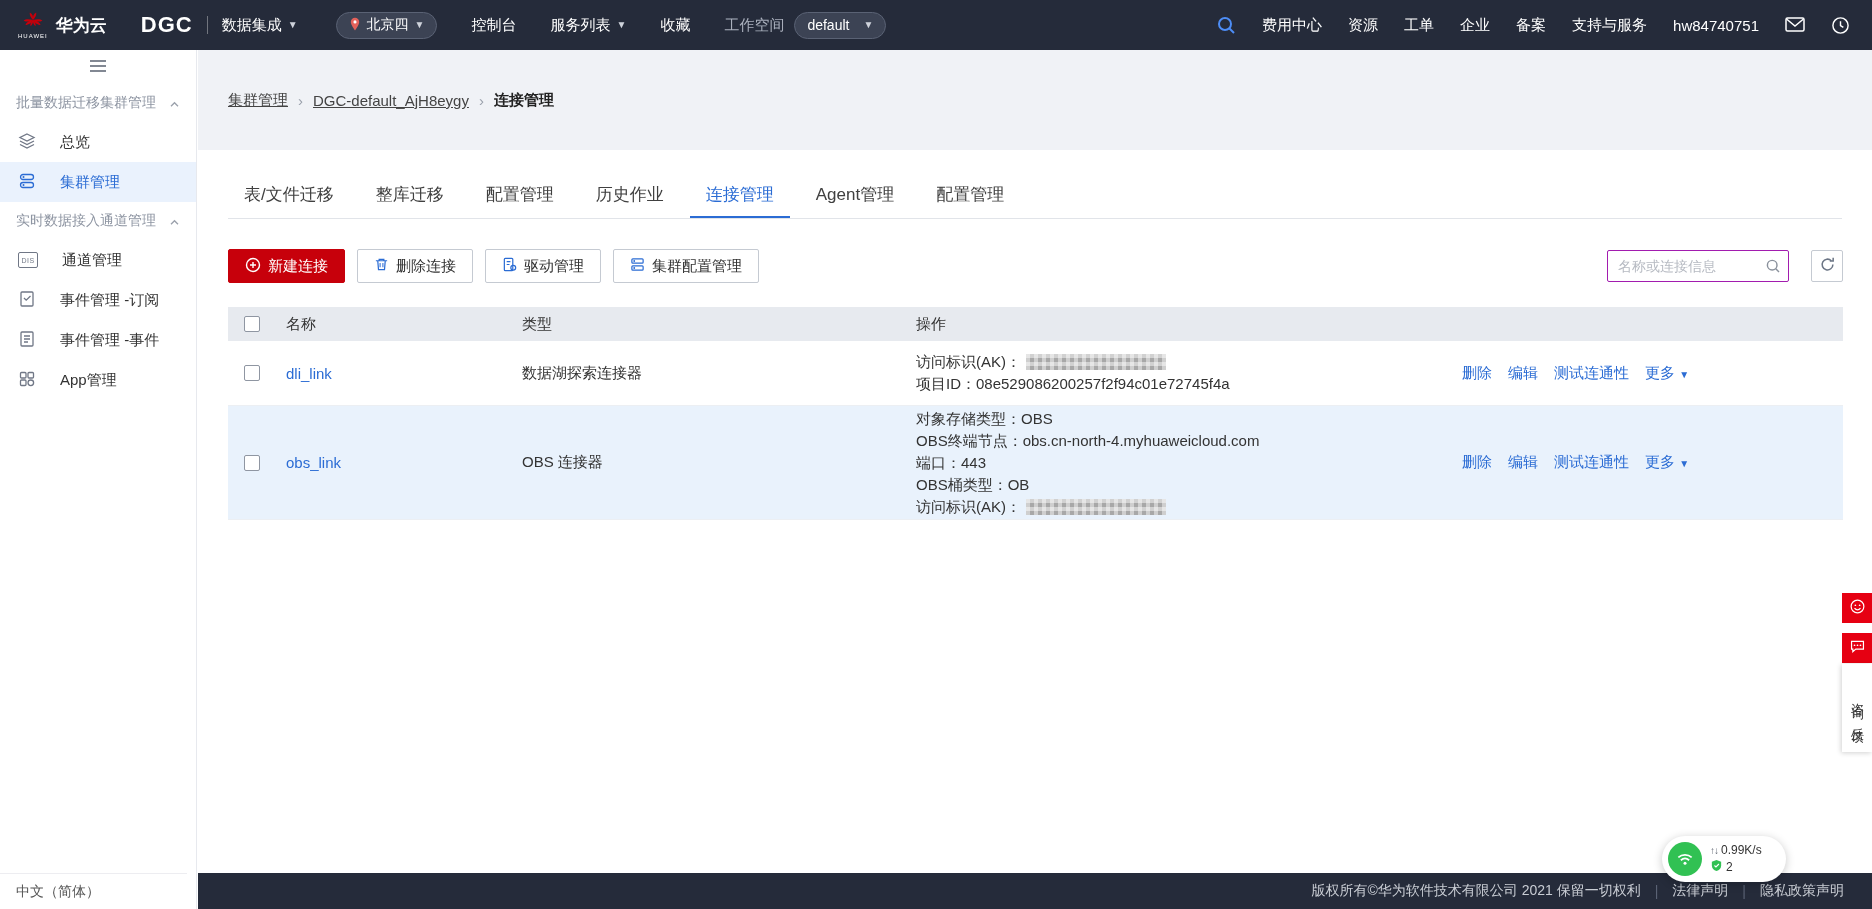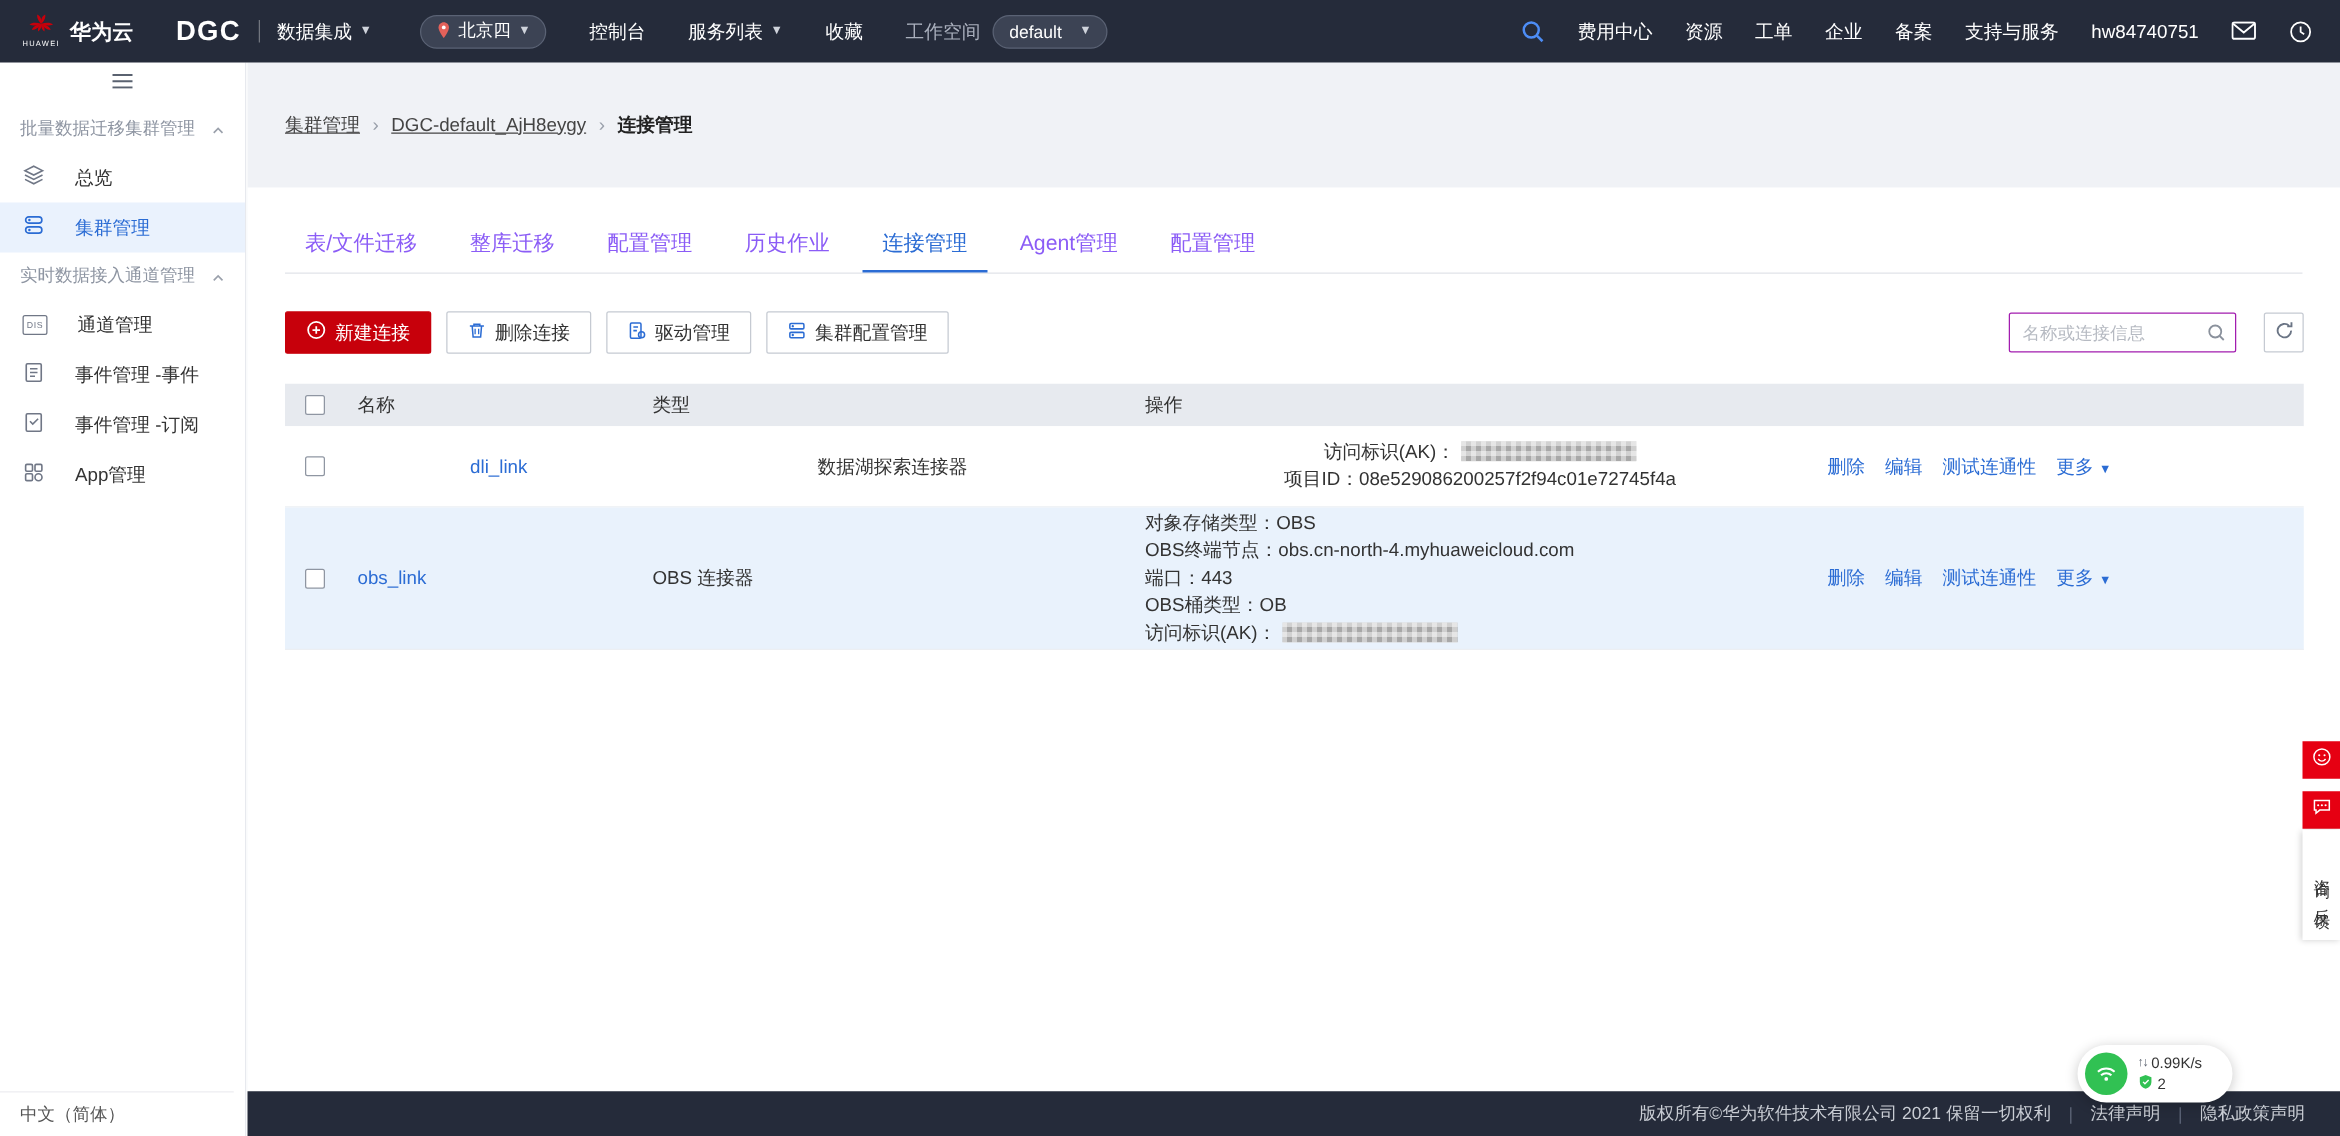--- a/index.html
+++ b/index.html
@@ -36,42 +36,42 @@
 
   
   .main { position:absolute; top:50px; left:198px; right:0; bottom:36px; background:#f0f2f6; }
   .breadcrumb { height:100px; display:flex; align-items:center; padding-left:30px; gap:10px; font-size:15px; }
   .bc-link { color:#444; text-decoration:underline; }
   .bc-sep { color:#9aa0ab; }
   .bc-current { font-weight:bold; color:#222; }
   .card { position:absolute; top:100px; left:0; right:0; bottom:0; background:#fff; padding:0 30px; }
 
   .tabs { display:flex; margin-top:24px; border-bottom:1px solid #e1e4e9; }
-  .tab { height:44px; line-height:42px; padding:0 16px; margin-right:10px; font-size:17px; color:#8b5cf6; }
+  .tab { height:44px; line-height:42px; padding:0 16px; margin-right:10px; font-size:17px; color:#404040; }
   .tab.active { color:#2b6cd4; border-bottom:2px solid #2b6cd4; }
 
   .inner { width:1615px; position:relative; }
   .toolbar { margin-top:30px; display:flex; gap:12px; position:relative; height:34px; }
   .btn { height:34px; display:flex; align-items:center; gap:7px; padding:0 16px; font-size:15px; border-radius:2px; border:1px solid #c5cad2; background:#fff; color:#333; }
   .btn.primary { background:#c7000b; border-color:#c7000b; color:#fff; }
   .search-group { position:absolute; right:0; top:1px; display:flex; align-items:center; gap:22px; }
   .search-box { width:182px; height:32px; border:1px solid #a21caf; border-radius:2px; background:#fff; display:flex; align-items:center; }
   .search-box input { flex:1; border:0; outline:none; font-size:14px; padding:0 4px 0 10px; color:#333; min-width:0; font-family:inherit; }
   .search-box input::placeholder { color:#b6bac2; }
   .search-box .sicon { width:30px; display:flex; justify-content:center; }
   .refresh-btn { width:32px; height:32px; border:1px solid #c5cad2; border-radius:2px; background:#fff; display:flex; align-items:center; justify-content:center; }
 
   .table { margin-top:24px; font-size:15px; }
   .trow { display:grid; grid-template-columns:48px 236px 394px 546px 1fr; align-items:center; }
   .thead { background:#e7eaef; height:34px; color:#333; }
   .cell { padding-left:10px; }
   .cb-cell { display:flex; justify-content:center; padding-left:0; }
   .checkbox { width:16px; height:16px; border:1px solid #8f96a2; border-radius:2px; background:#fff; display:inline-block; }
   .rrow { border-bottom:1px solid #eceff3; }
-  .row-0 { height:65px; background:#fff;text-align:center; }
+  .row-0 { height:65px; background:#fff; }
   .row-1 { height:114px; background:#e9f2fc; }
   .link { color:#2b6cd4; text-decoration:none; }
   .info-cell { line-height:22px; color:#333; }
   .blur { display:inline-block; width:140px; height:16px; vertical-align:-3px; margin-left:5px; background-color:#c6c6c6;
     background-image:repeating-linear-gradient(90deg, rgba(255,255,255,.45) 0 4px, rgba(0,0,0,0) 4px 8px),
                      repeating-linear-gradient(0deg, rgba(90,90,90,.28) 0 4px, rgba(255,255,255,.2) 4px 8px); }
   .actions { display:flex; gap:16px; align-items:center; }
   .actions .caret { color:#2b6cd4; }
 
   
@@ -222,34 +222,34 @@
 
   <div class="side-item ia">
     <span class="dis-box">DIS</span>
     <span>通道管理</span>
   </div>
 
   <div class="side-item ia">
     <span>
       <svg width="18" height="18" viewBox="0 0 18 18" fill="none" stroke="#707786" stroke-width="1.3">
           <rect x="3" y="2" width="12" height="14" rx="1"></rect>
-          <path d="M6 6h6M6 9h6M6 12h4"></path>
-        </svg>
-    </span>
-    <span>事件管理 -事件</span>
+          <path d="M6 8l2.2 2.2L12.5 6"></path>
+        </svg>
+    </span>
+    <span>事件管理 -订阅</span>
   </div>
 
   <div class="side-item ia">
     <span>
       <svg width="18" height="18" viewBox="0 0 18 18" fill="none" stroke="#707786" stroke-width="1.3">
           <rect x="3" y="2" width="12" height="14" rx="1"></rect>
-          <path d="M6 8l2.2 2.2L12.5 6"></path>
-        </svg>
-    </span>
-    <span>事件管理 -订阅</span>
+          <path d="M6 6h6M6 9h6M6 12h4"></path>
+        </svg>
+    </span>
+    <span>事件管理 -事件</span>
   </div>
 
   <div class="side-item ia">
     <span>
       <svg width="18" height="18" viewBox="0 0 18 18" fill="none" stroke="#707786" stroke-width="1.3">
           <rect x="2.5" y="2.5" width="5.5" height="5.5" rx="1"></rect>
           <rect x="10" y="2.5" width="5.5" height="5.5" rx="1"></rect>
           <rect x="2.5" y="10" width="5.5" height="5.5" rx="1"></rect>
           <circle cx="12.8" cy="12.8" r="2.8"></circle>
         </svg>

